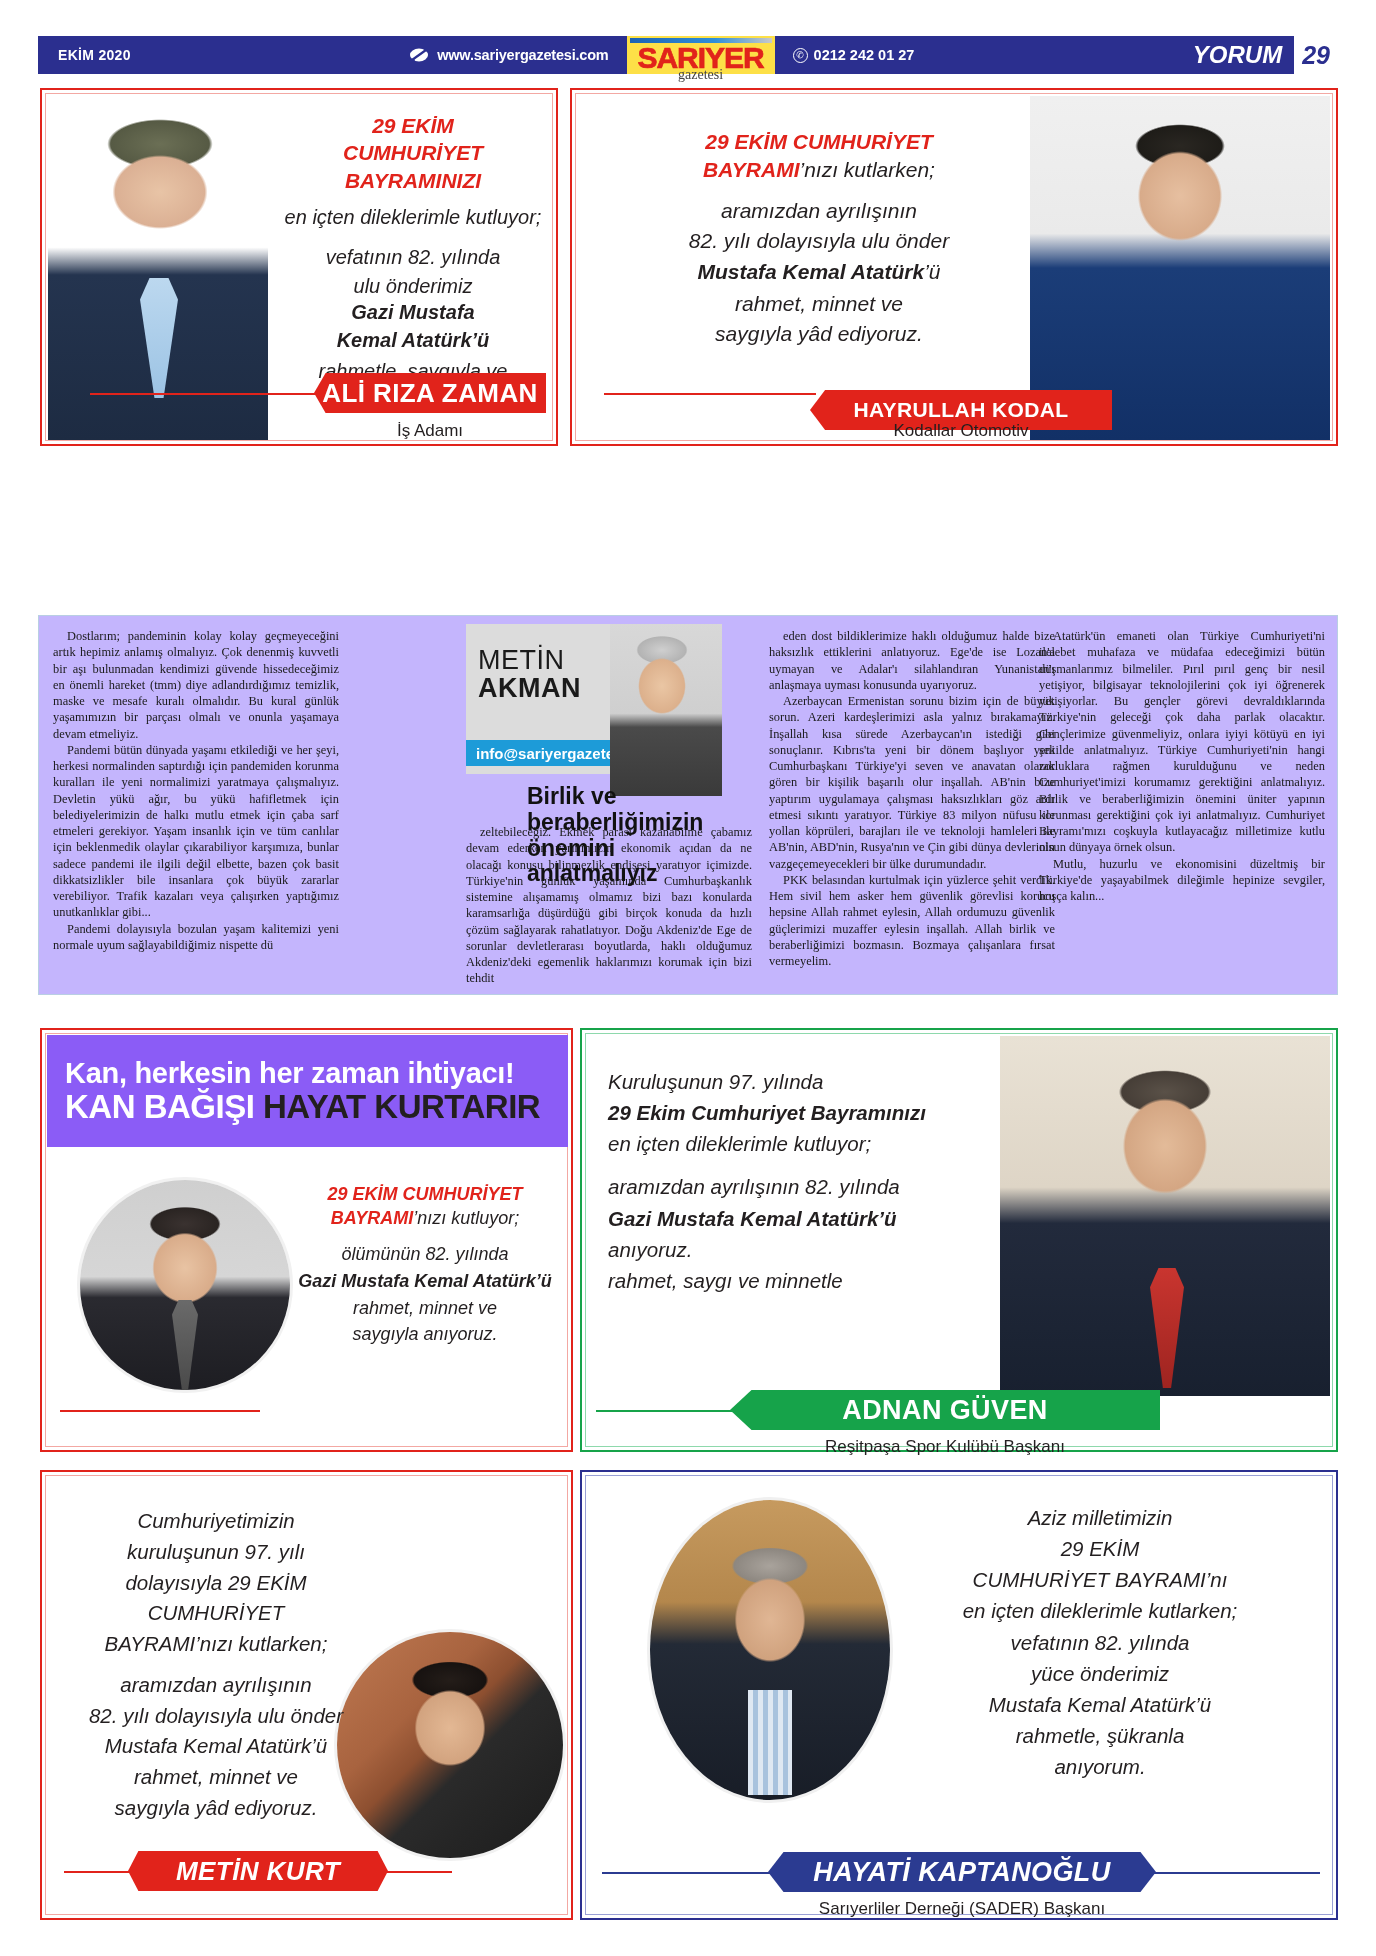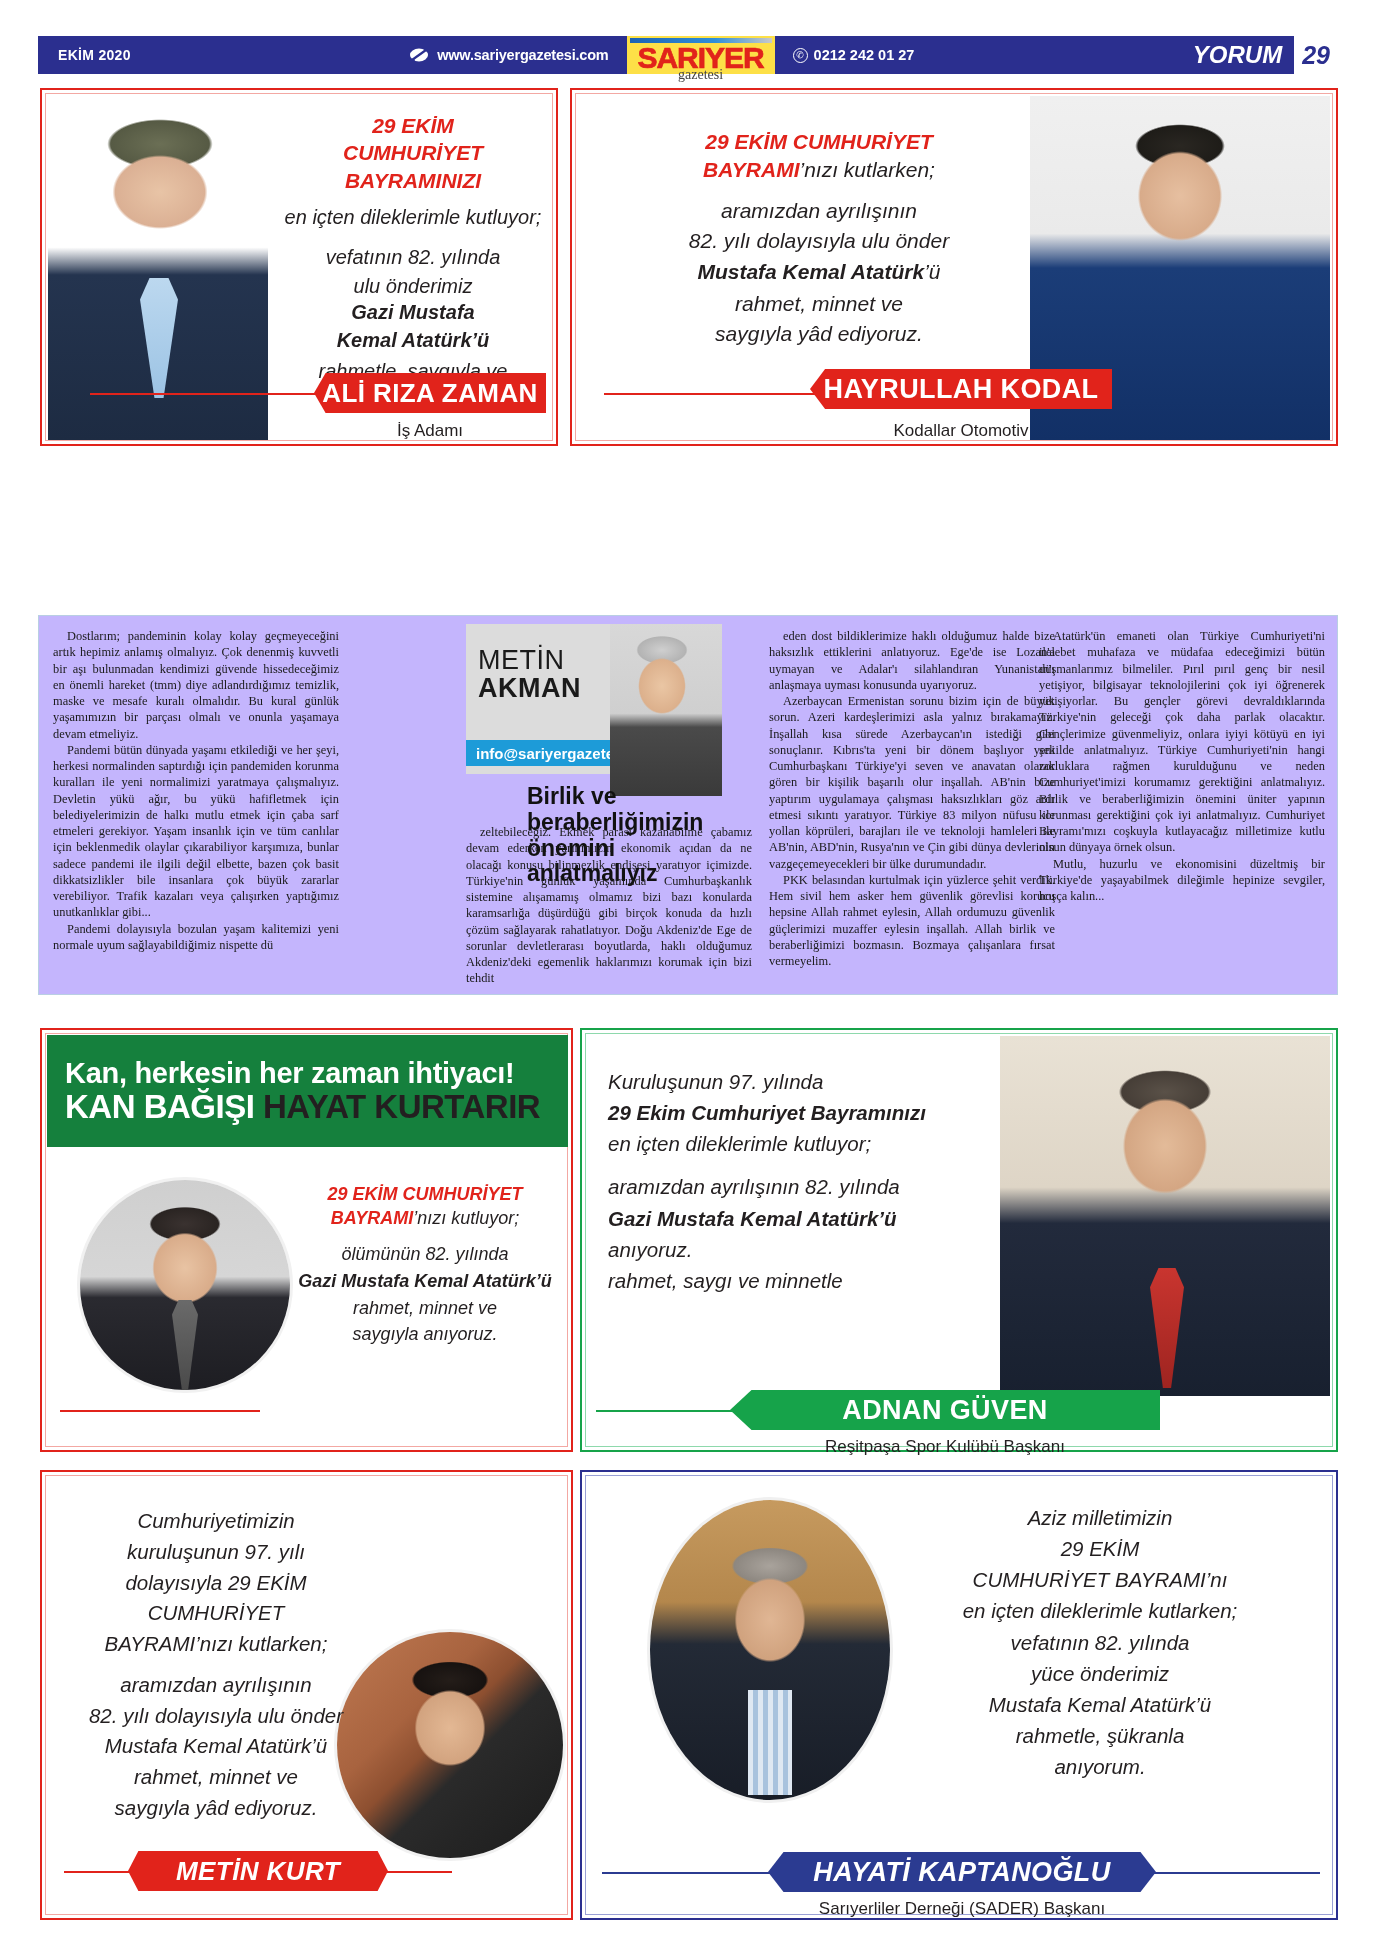--- a/index.html
+++ b/index.html
@@ -92,21 +92,21 @@
   .author-name .fn{ font-weight:400; display:block; }
   .author-mail{ position:absolute; left:0; bottom:8px; height:26px; background:#1d9bd8;
                 color:#fff; font-size:15px; font-weight:700; display:flex; align-items:center;
                 padding:0 10px; clip-path:polygon(0 0,100% 0,92% 100%,0 100%); width:196px;}
   .author-photo{ position:absolute; right:-6px; top:0; width:112px; height:172px; overflow:hidden;}
   .author-head{ position:absolute; left:488px; top:168px; width:218px;
                 font-family:Liberation Sans, sans-serif; font-weight:700; font-size:23px;
                 line-height:1.12; color:#111; }
 
   
-  .kanbox{ position:absolute; left:47px; top:1035px; width:519px; height:110px; background:#15803d;
+  .kanbox{ position:absolute; left:47px; top:1035px; width:519px; height:110px; background:#8b5cf6;
            display:flex; flex-direction:column; justify-content:center; padding-left:18px;}
   .kan1{ color:#fff; font-size:29px; font-weight:700; line-height:1.12; letter-spacing:-.3px;}
   .kan2{ font-size:33px; font-weight:900; line-height:1.1; letter-spacing:-.5px;}
   .kan2 .w{ color:#fff;}
   .kan2 .k{ color:#231f20;}
 </style>
 </head>
 <body>
 
 <div class="page">
@@ -188,21 +188,21 @@
       <div style="margin-top:13px;white-space:pre-line;">aramızdan ayrılışının
 82. yılı dolayısıyla ulu önder</div>
       <div style="margin-top:1px;">
         <b>Mustafa Kemal Atatürk</b><span>’ü</span>
       </div>
       <div style="white-space:pre-line;margin-top:2px;">rahmet, minnet ve
 saygıyla yâd ediyoruz.</div>
     </div>
 
     <div class="rib-tail" style="left:32px;top:303px;width:212px;"></div>
-    <div class="ribbon red rib-l" style="left:238px;top:279px;width:302px;height:40px;font-size:27px;">HAYRULLAH KODAL</div>
+    <div class="ribbon red rib-l" style="left:238px;top:300px;width:302px;height:40px;font-size:21px;">HAYRULLAH KODAL</div>
     <div class="subname" style="left:238px;top:331px;width:302px;">Kodallar Otomotiv</div>
   </div>
 
   <div class="article">
 
     <div class="col" style="left:14px;">
       <p>Dostlarım; pandeminin kolay kolay geçmeyeceğini artık hepimiz anlamış olmalıyız. Çok denenmiş kuvvetli bir aşı bulunmadan kendimizi güvende hissedeceğimiz en önemli hareket (tmm) diye adlandırdığımız temizlik, maske ve mesafe kuralı olmalıdır. Bu kural günlük yaşamımızın bir parçası olmalı ve onunla yaşamaya devam etmeliyiz.</p>
       <p>Pandemi bütün dünyada yaşamı etkilediği ve her şeyi, herkesi normalinden saptırdığı için pandemiden korunma kuralları ile yeni normalimizi yaratmaya çalışmalıyız. Devletin yükü ağır, bu yükü hafifletmek için belediyelerimizin de halkı mutlu etmek için çaba sarf etmeleri gerekiyor. Yaşam insanlık için ve tüm canlılar için beklenmedik olaylar çıkarabiliyor karşımıza, bunlar sadece pandemi ile ilgili değil elbette, bazen çok basit dikkatsizlikler bile insanlara çok büyük zararlar verebiliyor. Trafik kazaları veya çalışırken yaptığımız unutkanlıklar gibi...</p>
       <p>Pandemi dolayısıyla bozulan yaşam kalitemizi yeni normale uyum sağlayabildiğimiz nispette dü</p>
     </div>

